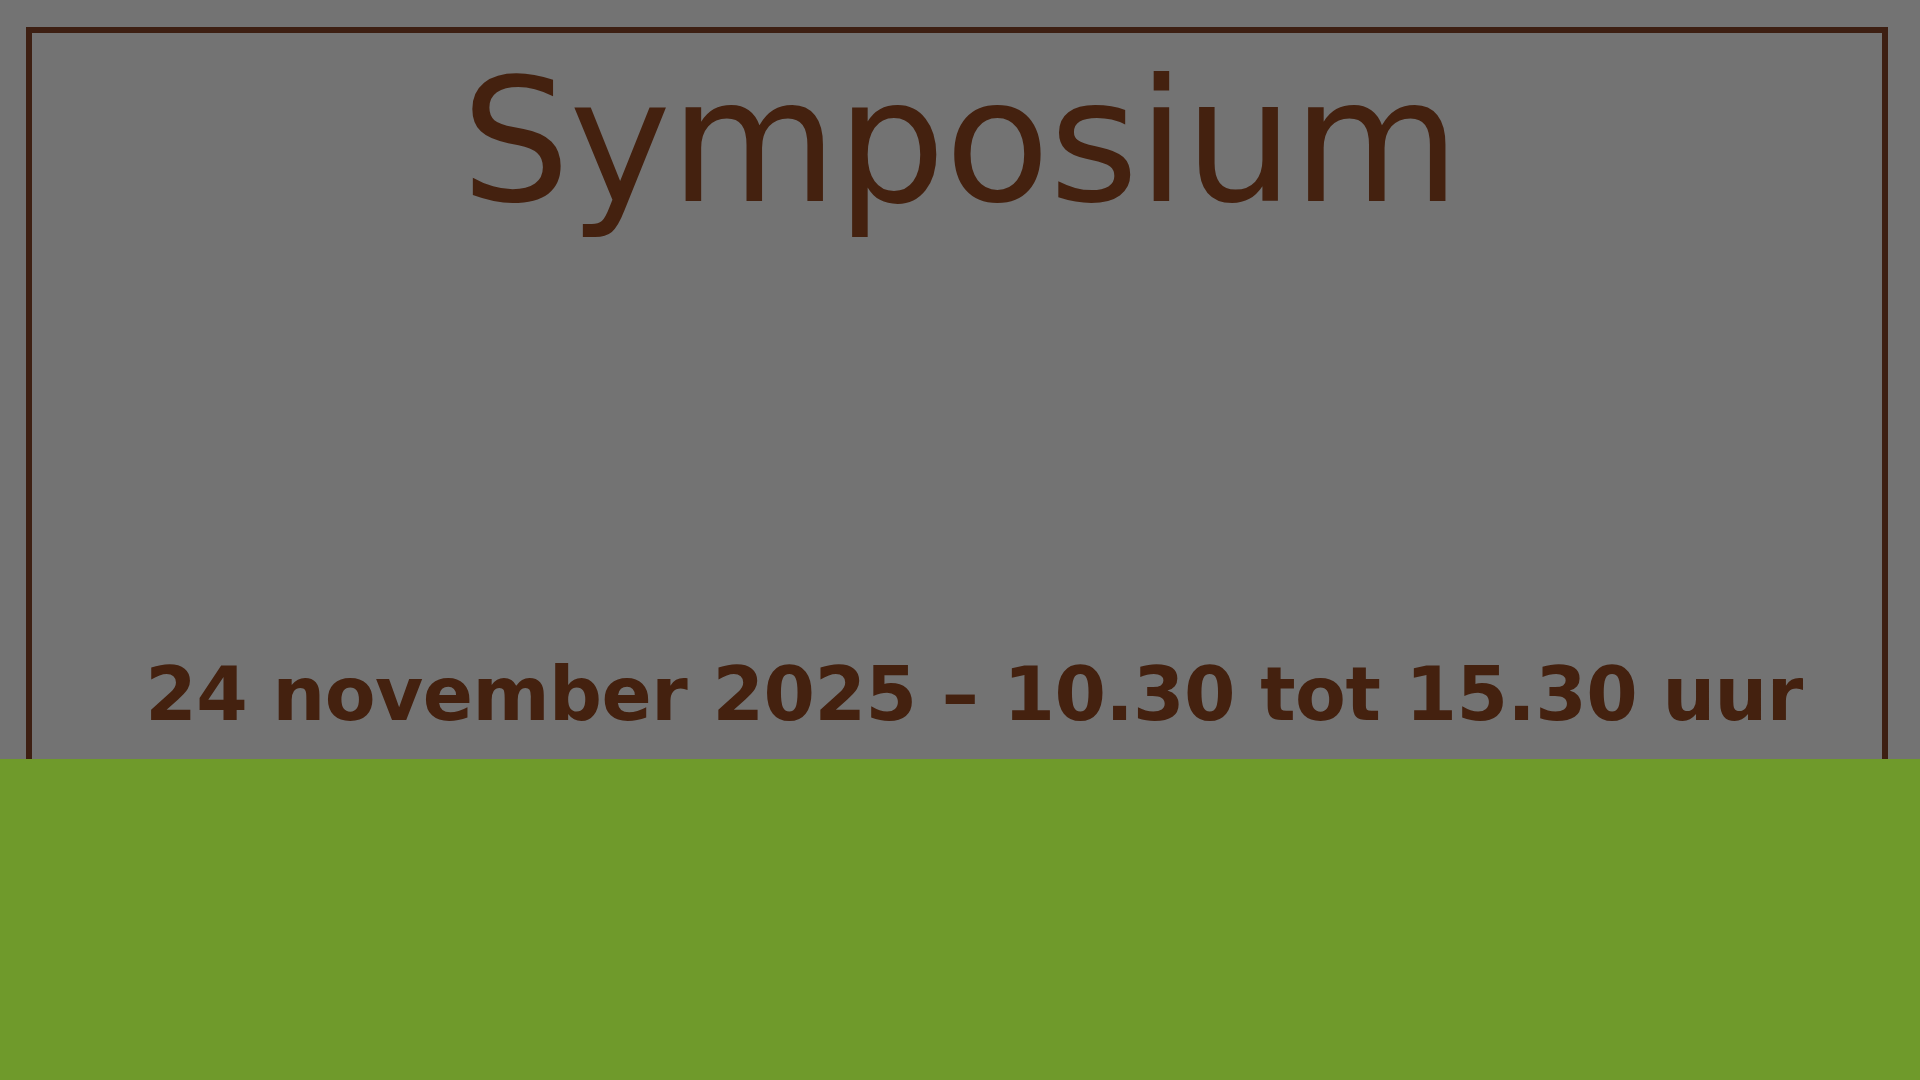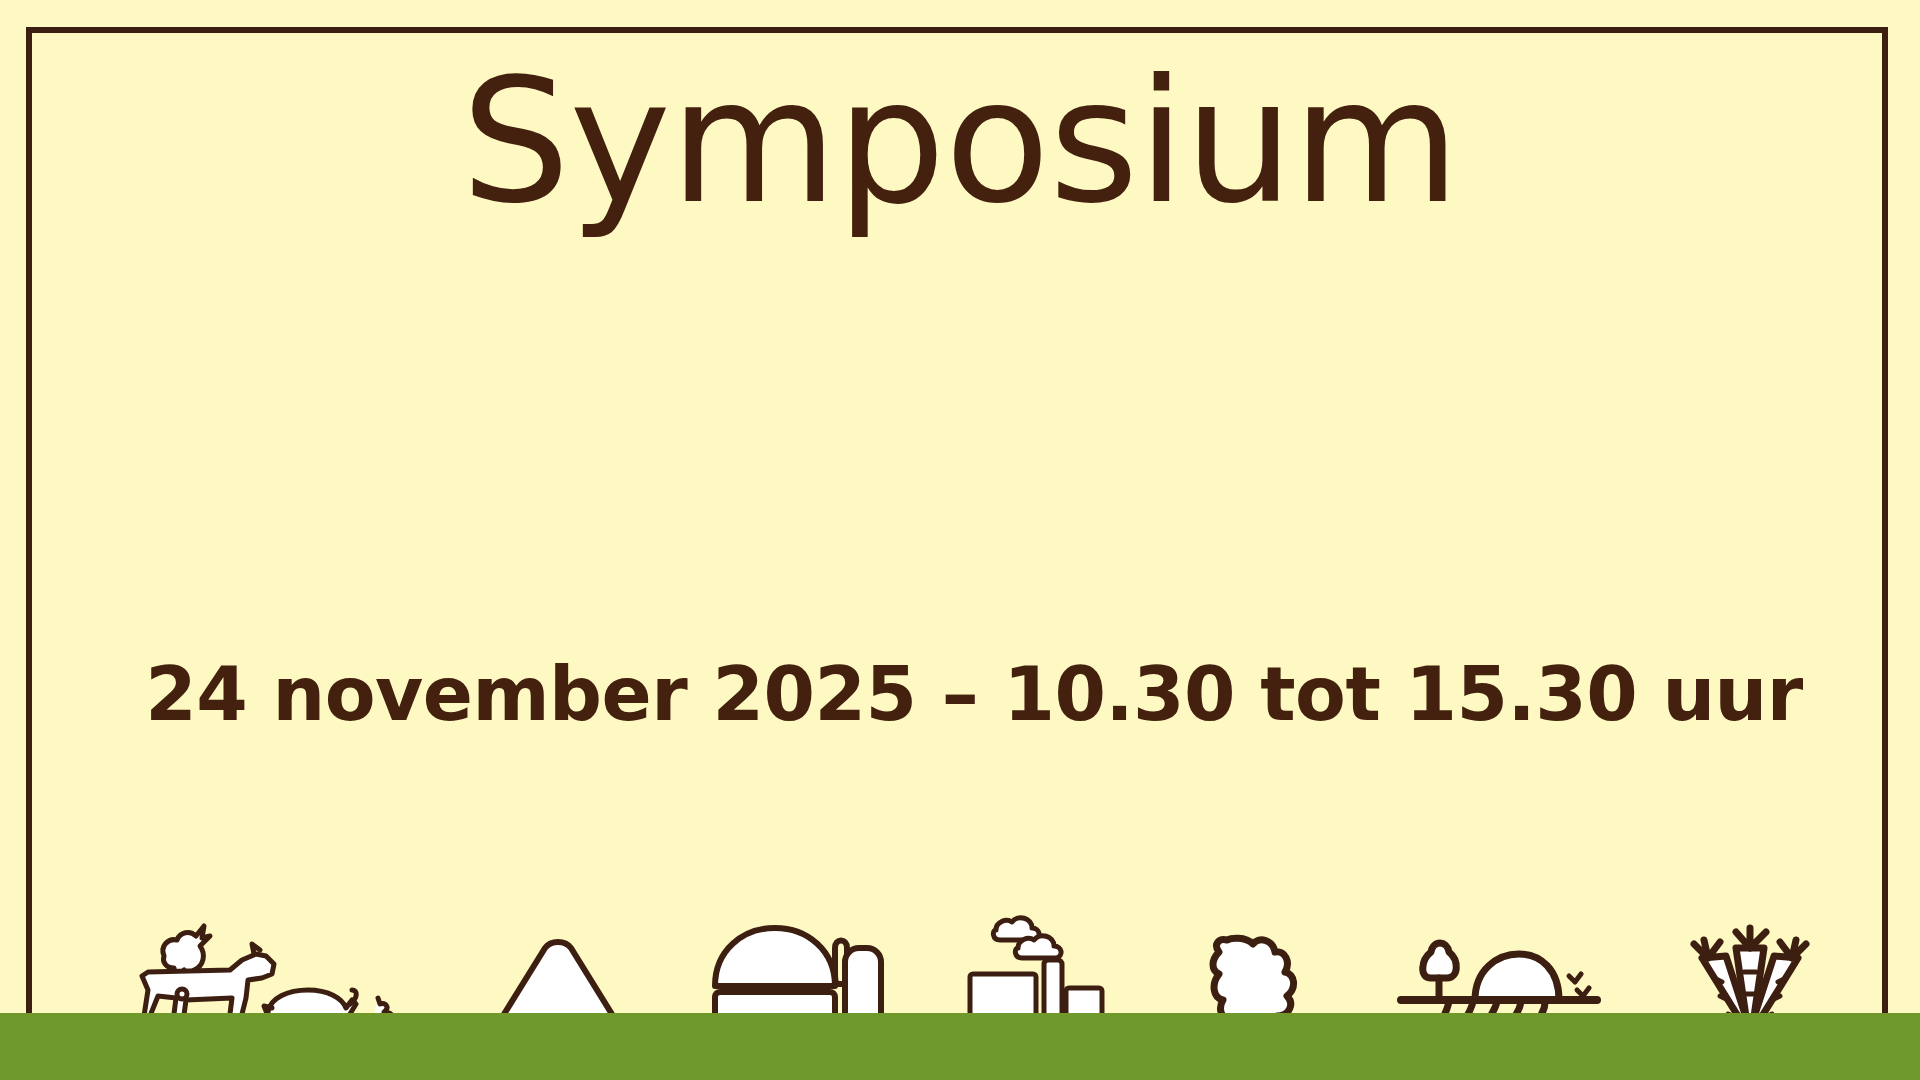--- a/index.html
+++ b/index.html
@@ -3,22 +3,22 @@
 <meta charset="utf-8">
 <style>
   html, body {
     margin: 0;
     padding: 0;
     background: #6f9a2b;
   }
   #poster {
     position: relative;
     width: 1920px;
-    height: 1013px;
-    background: #fef9c3;
+    height: 759px;
+    background: #737373;
     overflow: hidden;
     font-family: "DejaVu Sans", sans-serif;
   }
   #frame {
     position: absolute;
     left: 26px;
     top: 27px;
     width: 1862px;
     height: 1060px;
     border: 6px solid #3d1f12;

